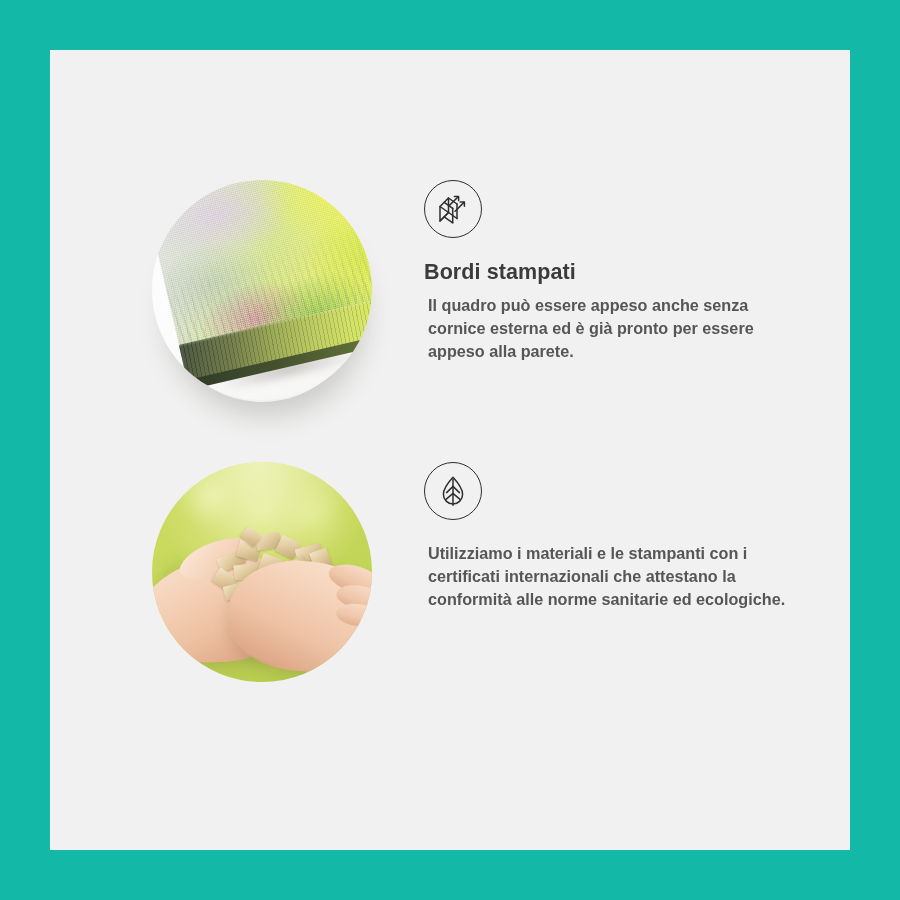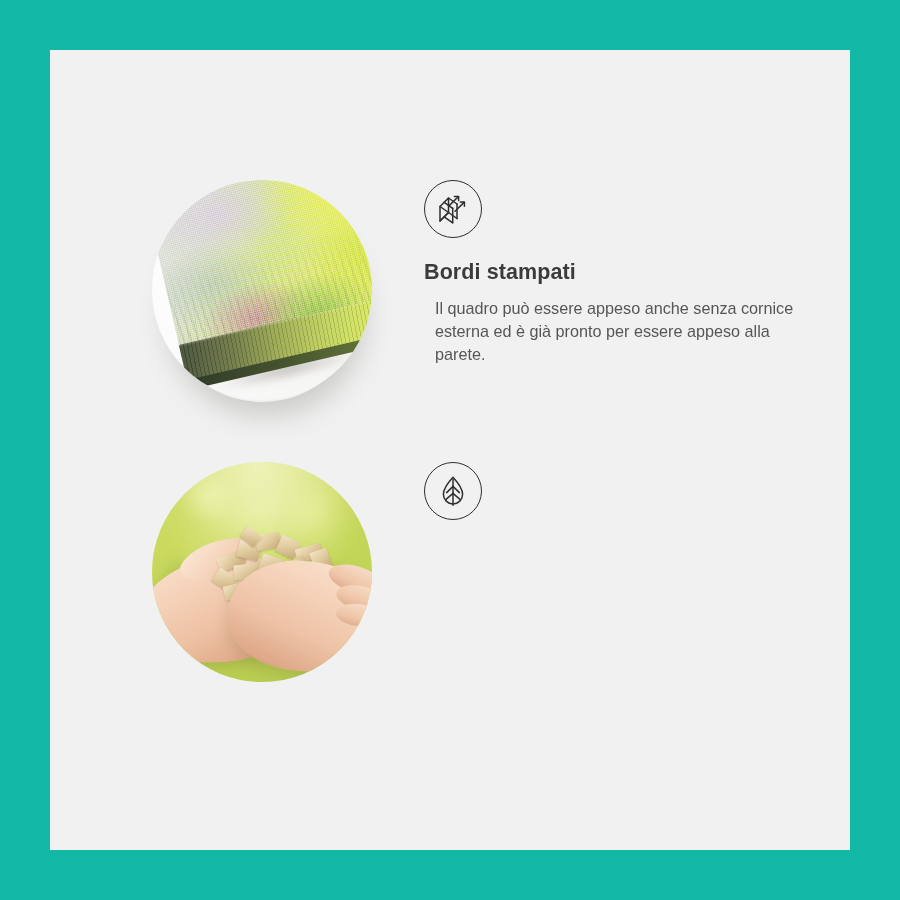--- a/index.html
+++ b/index.html
@@ -298,23 +298,23 @@
 
   .feature-title {
     margin: 0 0 8px 0;
     font-size: 21.5px;
     font-weight: 600;
     color: #3b3b3b;
     letter-spacing: .1px;
     line-height: 1.2;
   }
   .feature-body {
-    margin: 11px;
+    margin: 4px;
     font-size: 16.2px;
-    font-weight: 400;
+    font-weight: 700;
     color: #565656;
     line-height: 1.42;
     max-width: 370px;
   }
 </style>
 </head>
 <body>
 
 <div class="page">
   <div class="panel">
@@ -394,17 +394,18 @@
         <div class="icon-badge">
           <svg width="34" height="34" viewBox="0 0 34 34" fill="none" stroke="#2e2e2e" stroke-width="1.5" stroke-linecap="round" stroke-linejoin="round">
             <path d="M17 3.2 C23.6 10.4 26.6 15.4 26.6 20.2 C26.6 25.6 22.3 30 17 30 C11.7 30 7.4 25.6 7.4 20.2 C7.4 15.4 10.4 10.4 17 3.2 Z"></path>
             <path d="M17 5.6 L17 31.2"></path>
             <path d="M17 12.4 L10.6 18.6"></path>
             <path d="M17 12.4 L23.4 18.6"></path>
             <path d="M17 19.4 L10.0 25.4"></path>
             <path d="M17 19.4 L24.0 25.4"></path>
           </svg>
         </div>
+        <p class="feature-body">Utilizziamo i materiali e le stampanti con i certificati internazionali che attestano la conformità alle norme sanitarie ed ecologiche.</p>
       </div>
     </div>
 
   </div>
 </div>
 
 </body></html>

